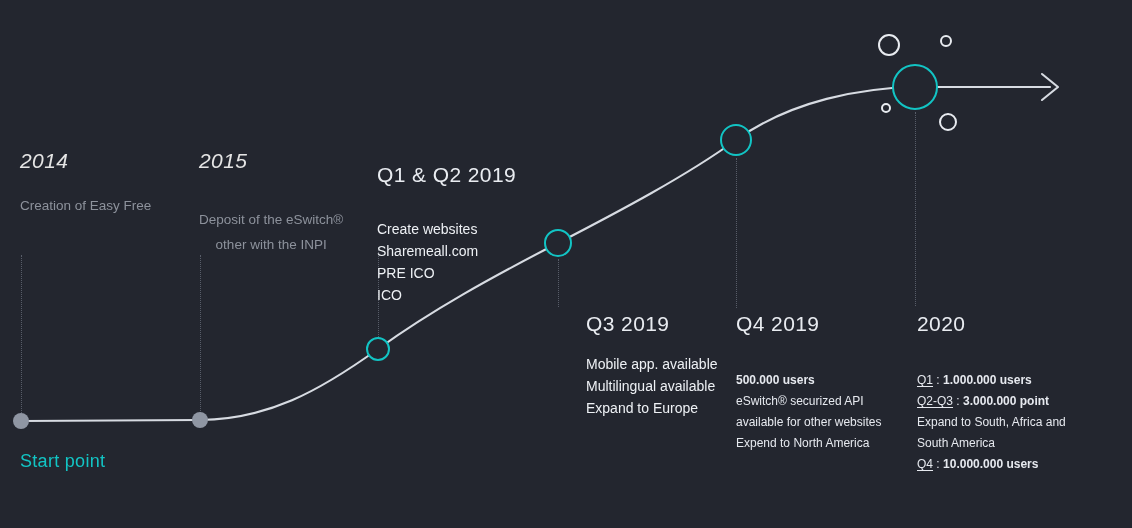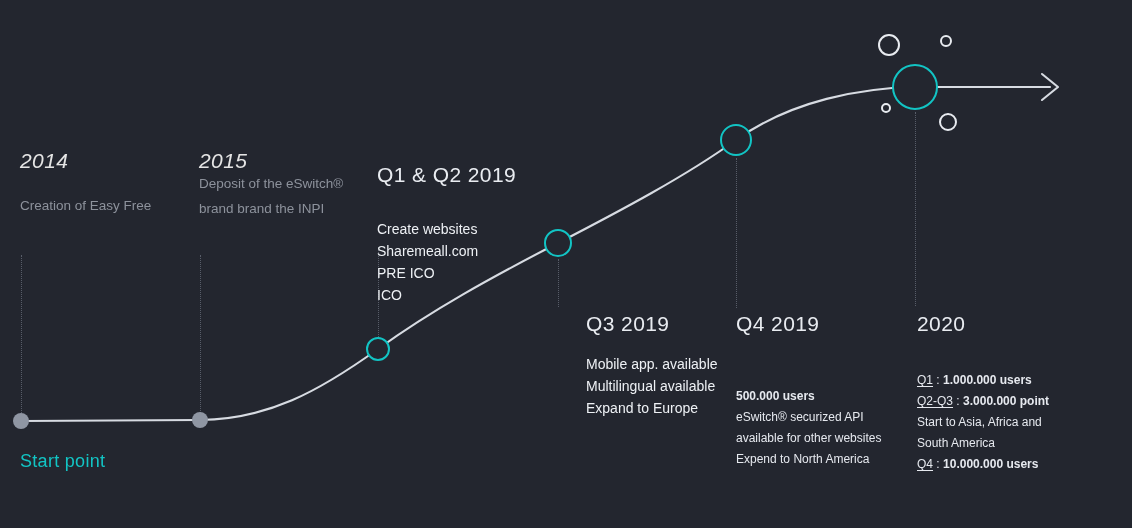--- a/index.html
+++ b/index.html
@@ -145,23 +145,23 @@
 
   <div class="milestone" style="left:20px; top:150px;">
     <div class="year-label year-muted">2014</div>
     <ul class="detail-list detail-muted" style="margin-top:22px;">
       <li>Creation of Easy Free</li>
     </ul>
   </div>
 
   <div class="milestone" style="left:199px; top:150px;">
     <div class="year-label year-muted">2015</div>
-    <ul class="detail-list detail-muted" style="">
+    <ul class="detail-list detail-muted" style="margin-top:36px;text-align:center;">
       <li>Deposit of the eSwitch®</li>
-      <li>brand brand the INPI</li>
+      <li>other with the INPI</li>
     </ul>
   </div>
 
   <div class="milestone" style="left:377px; top:119px;margin-top:45px;">
     <div class="year-label year-bright">Q1 &amp; Q2 2019</div>
     <ul class="detail-list detail-bright" style="margin-top:33px;">
       <li>Create websites</li>
       <li>Sharemeall.com</li>
       <li>PRE ICO</li>
       <li>ICO</li>
@@ -172,32 +172,32 @@
     <div class="year-label year-bright">Q3 2019</div>
     <ul class="detail-list detail-bright" style="margin-top:19px;">
       <li>Mobile app. available</li>
       <li>Multilingual available</li>
       <li>Expand to Europe</li>
     </ul>
   </div>
 
   <div class="milestone" style="left:736px; top:313px;">
     <div class="year-label year-bright">Q4 2019</div>
-    <ul class="detail-list detail-small" id="q4-list" style="margin-top:52px;">
+    <ul class="detail-list detail-small" id="q4-list" style="margin-top:36px;">
         <li><b>500.000 users</b></li>
         <li>eSwitch® securized API</li>
         <li>available for other websites</li>
         <li>Expend to North America</li>
       </ul>
   </div>
 
   <div class="milestone" style="left:917px; top:313px;">
     <div class="year-label year-bright">2020</div>
     <ul class="detail-list detail-small" id="y2020-list" style="margin-top:36px;">
         <li><span class="qtag">Q1</span> : <b>1.000.000 users</b></li>
         <li><span class="qtag">Q2-Q3</span> : <b>3.000.000 point</b></li>
-        <li>Start to Asia, Africa and</li>
+        <li>Expand to South, Africa and</li>
         <li>South America</li>
         <li><span class="qtag">Q4</span> : <b>10.000.000 users</b></li>
       </ul>
   </div>
 
 </div>
 
 </body></html>

